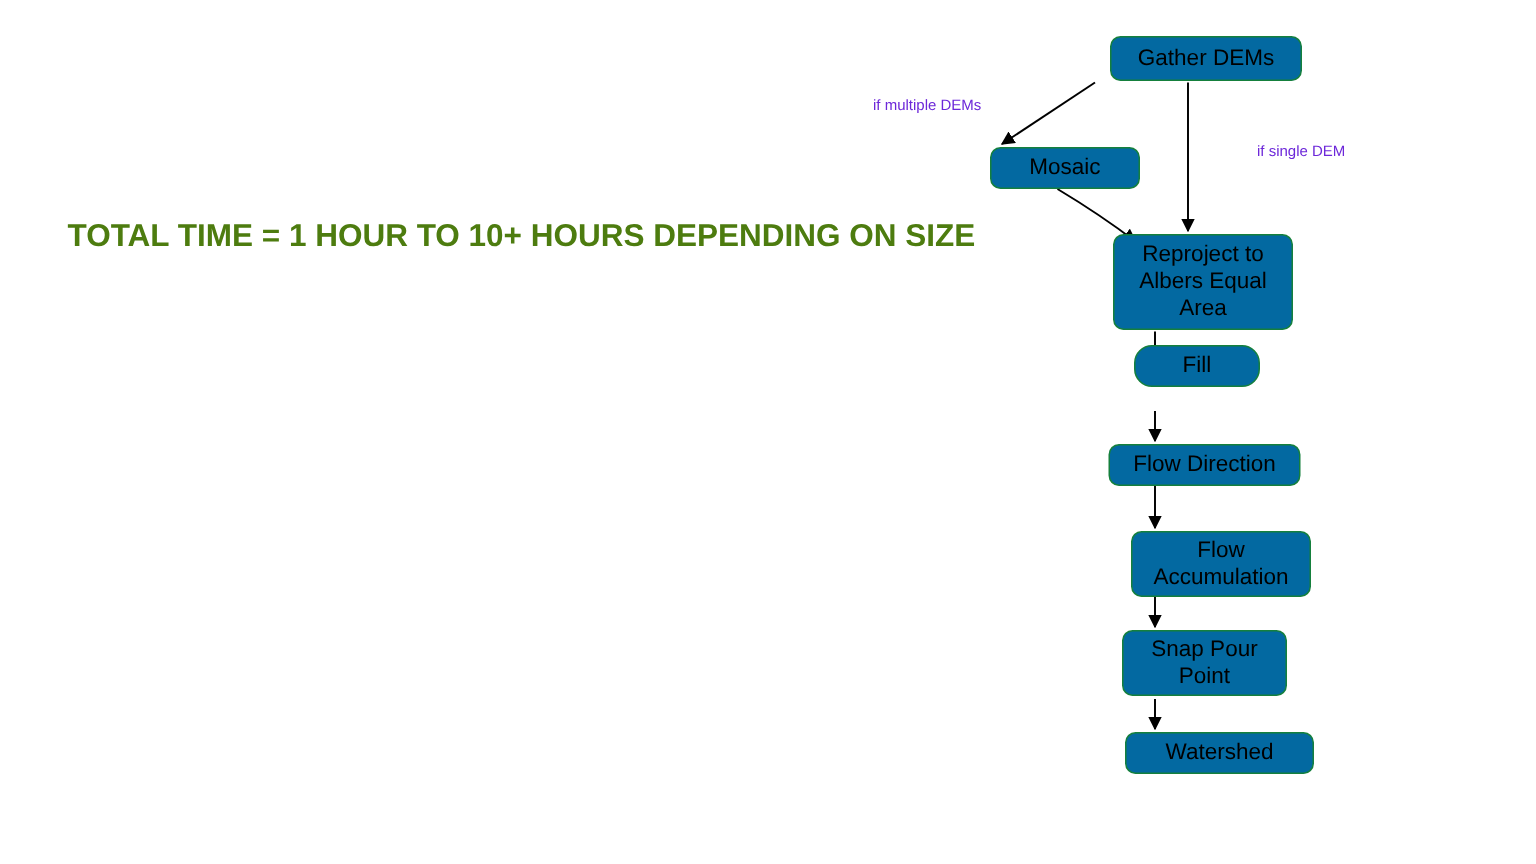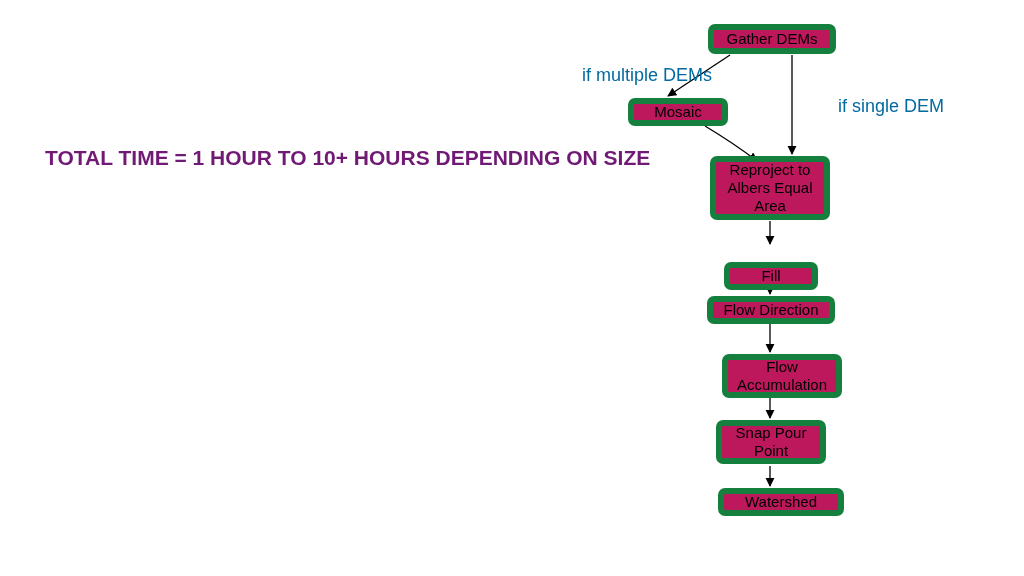--- a/index.html
+++ b/index.html
@@ -24,49 +24,50 @@
     font-weight: 400;
     color: #000;
     letter-spacing: 0.5px;
   }
   .subtitle {
     position: absolute;
     left: 45px;
     top: 145px;
     font-size: 21px;
     font-weight: 700;
-    color: #701a75;
+    color: #4d7c0f;
     line-height: 1.25;
   }
   .flow {
     position: absolute;
     left: 570px;
     top: 18px;
     width: 420px;
     height: 560px;
   }
   .node {
     position: absolute;
-    background: #be185d;
-    border: 6px solid #15803d;
+    background: #0369a1;
+    border: 1px solid #15803d;
     border-radius: 7px;
     font-size: 15px;
     color: #000;
     text-align: center;
     display: flex;
     align-items: center;
     justify-content: center;
     padding: 4px 10px;
     box-sizing: border-box;
     line-height: 1.2;
+    margin-left: 32px;
   }
   .edge-label {
     position: absolute;
-    font-size: 18px;
-    color: #0369a1;
+    font-size: 10px;
+    color: #6d28d9;
     white-space: nowrap;
   }
   svg.arrows {
     position: absolute;
     left: 0;
     top: 0;
     width: 420px;
     height: 560px;
     overflow: visible;
   }
@@ -103,20 +104,20 @@
 
       <line x1="200" y1="448" x2="200" y2="468" stroke="#000" stroke-width="1.3" marker-end="url(#ah)"></line>
     </svg>
 
     <div class="edge-label" style="left:12px; top:47px;">if multiple DEMs</div>
     <div class="edge-label" style="left:240px; top:78px;padding-left:28px;">if single DEM</div>
 
     <div class="node" style="left:138px; top:6px;  width:128px; height:30px;">Gather DEMs</div>
     <div class="node" style="left:58px;  top:80px; width:100px; height:28px;">Mosaic</div>
     <div class="node" style="left:140px; top:138px; width:120px; height:64px;">Reproject to Albers Equal Area</div>
-    <div class="node" style="left:154px; top:244px; width:94px;  height:28px;">Fill</div>
+    <div class="node" style="left:154px; top:212px; width:84px;  height:28px;border-radius:12px;">Fill</div>
     <div class="node" style="left:137px; top:278px; width:128px; height:28px;">Flow Direction</div>
     <div class="node" style="left:152px; top:336px; width:120px; height:44px;">Flow Accumulation</div>
     <div class="node" style="left:146px; top:402px; width:110px; height:44px;">Snap Pour Point</div>
     <div class="node" style="left:148px; top:470px; width:126px; height:28px;">Watershed</div>
 
   </div>
 </div>
 
 </body></html>

